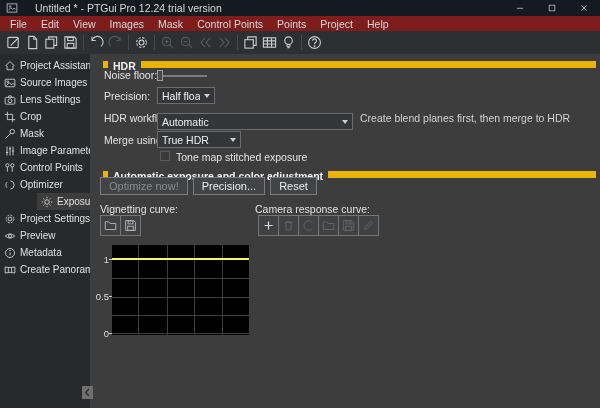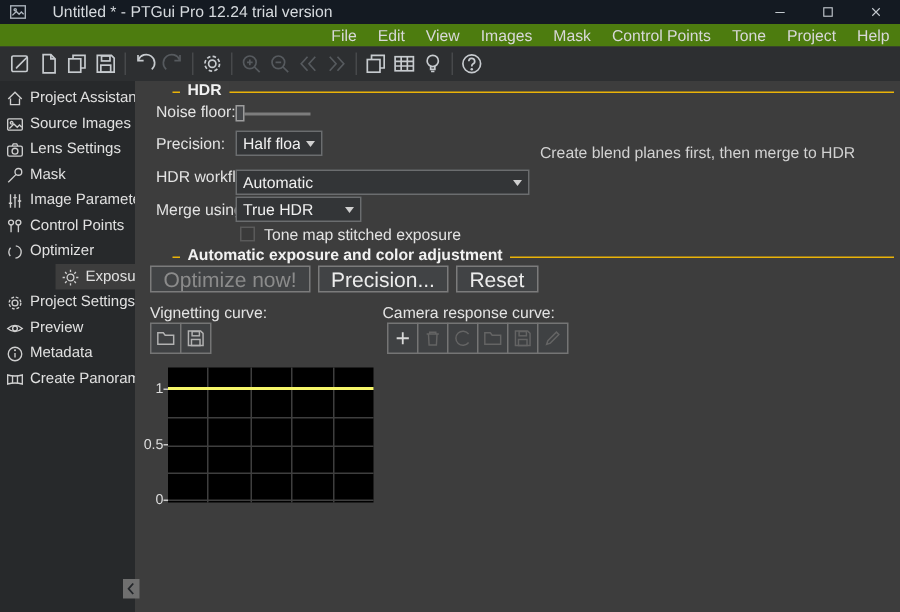--- a/index.html
+++ b/index.html
@@ -10,21 +10,21 @@
   .ic{stroke:currentColor;fill:none;stroke-width:1.2;}
 
   
   .titlebar{height:16px;background:#141a22;display:flex;align-items:center;color:#d6dade;}
   .app-icon{margin:0 5px 0 6px;color:#aeb6bf;}
   .title-text{flex:1;font-size:10.5px;white-space:nowrap;overflow:hidden;padding-left:12px;}
   .win-controls{display:flex;height:16px;}
   .win-btn{width:32px;display:flex;align-items:center;justify-content:center;color:#c3c9cf;}
 
   
-  .menubar{height:15px;background:#4d7c0f;display:flex;align-items:center;padding-left:3px;color:#d8d8d8;justify-content:flex-end;}
+  .menubar{height:15px;background:#7f1d1d;display:flex;align-items:center;padding-left:3px;color:#d8d8d8;}
   .menu-item{padding:0 7px;height:15px;display:flex;align-items:center;white-space:nowrap;}
 
   
   .toolbar{height:23px;background:#2d2f31;display:flex;align-items:center;padding-left:4px;}
   .tbtn{width:19px;height:19px;display:flex;align-items:center;justify-content:center;color:#c7cbcf;}
   .tbtn.dim{color:#565a5e;}
   .tsep{width:1px;height:15px;background:#47494b;margin:0 3px;}
 
   
   .body{display:flex;height:354px;}
@@ -32,21 +32,21 @@
   .side-item{height:17px;display:flex;align-items:center;gap:4px;padding-left:4px;
     font-size:10px;white-space:nowrap;color:#e0e0e0;}
   .side-item .sic{color:#cfcfcf;flex:0 0 auto;}
   .side-item.selected{background:#3d3d3d;margin-left:37px;}
   .side-item.simple{margin-top:14px;}
   .collapse-btn{position:absolute;left:-9px;bottom:9px;width:11px;height:13px;background:#6f6f6f;
     display:flex;align-items:center;justify-content:center;color:#23262a;}
   .main{flex:1;position:relative;background:#3d3d3d;}
 
   
-  .group{position:absolute;left:25px;right:4px;border-top:1px solid #eab308;height:0;}
+  .group{position:absolute;left:13px;right:4px;border-top:7px solid #eab308;height:0;}
   .gtitle{position:absolute;top:-8px;left:5px;background:#3d3d3d;padding:0 5px;
     font-weight:bold;color:#f2f2f2;white-space:nowrap;}
 
   .lbl{position:absolute;white-space:nowrap;color:#e3e3e3;}
   .desc{position:absolute;white-space:nowrap;color:#d2d2d2;}
 
   
   .dropdown{position:absolute;height:17px;background:#333537;border:1px solid #6b6d6f;
     box-sizing:border-box;display:flex;align-items:center;padding:0 4px;color:#f0f0f0;}
   .dd-text{flex:1;white-space:nowrap;overflow:hidden;}
@@ -56,21 +56,21 @@
   .slider{position:absolute;height:11px;}
   .slider .track{position:absolute;left:0;right:0;top:5px;height:1.6px;background:#7d7d7d;}
   .slider .thumb{position:absolute;left:0;top:0;width:6px;height:11px;background:#45474a;
     border:1px solid #9c9c9c;box-sizing:border-box;}
 
   .checkbox{position:absolute;width:10px;height:10px;background:#3a3a3a;border:1px solid #5a5a5a;
     box-sizing:border-box;}
 
   .btnrow{position:absolute;display:flex;gap:5px;}
   .btn{height:18px;background:#414345;border:1px solid #7b7b7b;color:#ececec;
-    font-family:"Liberation Sans",sans-serif;font-size:14px;padding:0 8px;
+    font-family:"Liberation Sans",sans-serif;font-size:11px;padding:0 8px;
     display:flex;align-items:center;white-space:nowrap;}
   .btn.disabled{color:#8b8b8b;}
 
   .iconrow{position:absolute;display:flex;}
   .ibtn{width:21px;height:21px;border:1px solid #757575;box-sizing:border-box;margin-right:-1px;
     display:flex;align-items:center;justify-content:center;background:#3f4143;}
   .ibtn.bright{color:#d9d9d9;}
   .ibtn.mid{color:#b2b2b2;}
   .ibtn.dim{color:#646464;}
 
@@ -115,21 +115,21 @@
     </div>
   </div>
 
   <div class="menubar">
     <span class="menu-item">File</span>
     <span class="menu-item">Edit</span>
     <span class="menu-item">View</span>
     <span class="menu-item">Images</span>
     <span class="menu-item">Mask</span>
     <span class="menu-item">Control Points</span>
-    <span class="menu-item">Tone</span>
+    <span class="menu-item">Points</span>
     <span class="menu-item">Project</span>
     <span class="menu-item">Help</span>
   </div>
 
   <div class="toolbar">
     <span class="tbtn">
       <span>
           <svg width="15" height="15" viewBox="0 0 16 16" class="ic">
             <rect x="2" y="2.5" width="11" height="11" rx="1"></rect>
             <path d="M6 10.2 L13 3.2 M6 10.2 l-.9 1.2"></path>
@@ -280,20 +280,29 @@
       </div>
       <div class="side-item">
         <span class="sic">
             <svg width="12" height="12" viewBox="0 0 16 16" class="ic">
               <rect x="1.5" y="4.5" width="13" height="9" rx="1.5"></rect>
               <path d="M5.5 4.5 L6.5 2.5 H9.5 L10.5 4.5"></path>
               <circle cx="8" cy="9" r="2.6"></circle>
             </svg>
           </span>
         <span>Lens Settings</span>
+      </div>
+      <div class="side-item">
+        <span class="sic">
+            <svg width="12" height="12" viewBox="0 0 16 16" class="ic">
+              <path d="M4.5 1 V11.5 H15"></path>
+              <path d="M1 4.5 H11.5 V15"></path>
+            </svg>
+          </span>
+        <span>Crop</span>
       </div>
       <div class="side-item">
         <span class="sic">
             <svg width="12" height="12" viewBox="0 0 16 16" class="ic">
               <path d="M2 14 L9 7"></path>
               <circle cx="11" cy="4.8" r="3"></circle>
             </svg>
           </span>
         <span>Mask</span>
       </div>
@@ -396,21 +405,21 @@
       <div class="dropdown" style="left:67px;top:33px;width:58px">
         <span class="dd-text">Half float</span>
         <span class="dd-arrow"></span>
       </div>
 
       <span class="lbl" style="left:14px;top:58px">HDR workflow:</span>
       <div class="dropdown" style="left:67px;top:59px;width:196px">
         <span class="dd-text">Automatic</span>
         <span class="dd-arrow"></span>
       </div>
-      <span class="desc" style="left:270px;top:42px">Create blend planes first, then merge to HDR</span>
+      <span class="desc" style="left:270px;top:58px">Create blend planes first, then merge to HDR</span>
 
       <span class="lbl" style="left:14px;top:80px">Merge using:</span>
       <div class="dropdown" style="left:67px;top:77px;width:84px">
         <span class="dd-text">True HDR</span>
         <span class="dd-arrow"></span>
       </div>
 
       <span class="checkbox" style="left:70px;top:97px"></span>
       <span class="lbl" style="left:86px;top:97px">Tone map stitched exposure</span>
 

